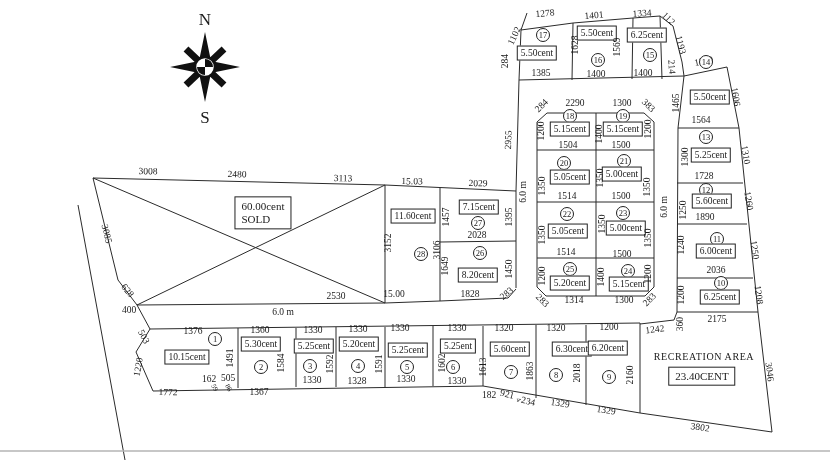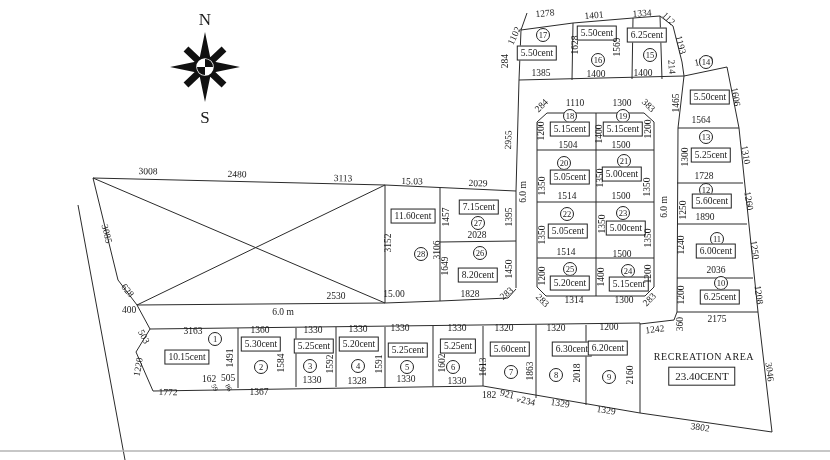--- a/index.html
+++ b/index.html
@@ -65,20 +65,24 @@
   <div class="L big" style="left:205px;top:19px">N</div>
   <div class="L big" style="left:205px;top:117px">S</div>
 
   <div class="L" style="left:148px;top:172px;--r:1deg">3008</div>
   <div class="L" style="left:237px;top:175px;--r:1deg">2480</div>
   <div class="L" style="left:343px;top:179px;--r:1deg">3113</div>
   <div class="L" style="left:106px;top:234px;--r:76deg">3085</div>
   <div class="L" style="left:127px;top:291px;--r:50deg">628</div>
   <div class="L" style="left:129px;top:311px">400</div>
   <div class="L" style="left:336px;top:297px">2530</div>
+  <div class="B soldbox" style="left:263px;top:213px">
+    <div>60.00cent</div>
+    <div>SOLD</div>
+  </div>
 
   <div class="L" style="left:412px;top:182px;--r:1deg">15.03</div>
   <div class="L" style="left:389px;top:243px;--r:-90deg">3152</div>
   <div class="L" style="left:438px;top:250px;--r:-90deg">3106</div>
   <div class="L" style="left:394px;top:295px">15.00</div>
   <div class="B" style="left:413px;top:216px">11.60cent</div>
   <div class="C" style="left:421px;top:254px">28</div>
 
   <div class="L" style="left:478px;top:184px;--r:1deg">2029</div>
   <div class="L" style="left:447px;top:217px;--r:-90deg">1457</div>
@@ -149,21 +153,21 @@
   <div class="L" style="left:682px;top:295px;--r:-90deg">1200</div>
   <div class="L" style="left:758px;top:295px;--r:82deg">1208</div>
   <div class="L" style="left:717px;top:320px">2175</div>
   <div class="L" style="left:681px;top:324px;--r:-90deg">360</div>
 
   <div class="L" style="left:542px;top:106px;--r:-45deg">284</div>
   <div class="L" style="left:648px;top:106px;--r:45deg">383</div>
   <div class="L" style="left:542px;top:301px;--r:45deg">283</div>
   <div class="L" style="left:650px;top:300px;--r:-45deg">283</div>
 
-  <div class="L" style="left:575px;top:104px">1110</div>
+  <div class="L" style="left:575px;top:104px">2290</div>
   <div class="L" style="left:622px;top:104px">1300</div>
   <div class="C" style="left:570px;top:116px">18</div>
   <div class="C" style="left:623px;top:116px">19</div>
   <div class="B" style="left:570px;top:129px">5.15cent</div>
   <div class="B" style="left:623px;top:129px">5.15cent</div>
   <div class="L" style="left:542px;top:131px;--r:-90deg">1200</div>
   <div class="L" style="left:600px;top:134px;--r:-90deg">1400</div>
   <div class="L" style="left:649px;top:129px;--r:-90deg">1200</div>
   <div class="L" style="left:568px;top:146px">1504</div>
   <div class="L" style="left:621px;top:146px">1500</div>
@@ -191,21 +195,21 @@
   <div class="C" style="left:570px;top:269px">25</div>
   <div class="C" style="left:628px;top:271px">24</div>
   <div class="B" style="left:570px;top:283px">5.20cent</div>
   <div class="B" style="left:629px;top:284px">5.15cent</div>
   <div class="L" style="left:543px;top:276px;--r:-90deg">1200</div>
   <div class="L" style="left:602px;top:277px;--r:-90deg">1400</div>
   <div class="L" style="left:649px;top:274px;--r:-90deg">1200</div>
   <div class="L" style="left:574px;top:301px">1314</div>
   <div class="L" style="left:624px;top:301px">1300</div>
 
-  <div class="L" style="left:193px;top:332px">3163</div>
+  <div class="L" style="left:193px;top:332px">1376</div>
   <div class="C" style="left:215px;top:339px">1</div>
   <div class="B" style="left:187px;top:357px">10.15cent</div>
   <div class="L" style="left:143px;top:337px;--r:62deg">503</div>
   <div class="L" style="left:139px;top:367px;--r:-80deg">1220</div>
   <div class="L" style="left:231px;top:358px;--r:-90deg">1491</div>
   <div class="L" style="left:209px;top:380px">162</div>
   <div class="L" style="left:228px;top:379px">505</div>
   <div class="L T" style="left:214px;top:388px;--r:60deg">59</div>
   <div class="L T" style="left:228px;top:388px;--r:60deg">86</div>
   <div class="L" style="left:168px;top:393px;--r:1deg">1772</div>

